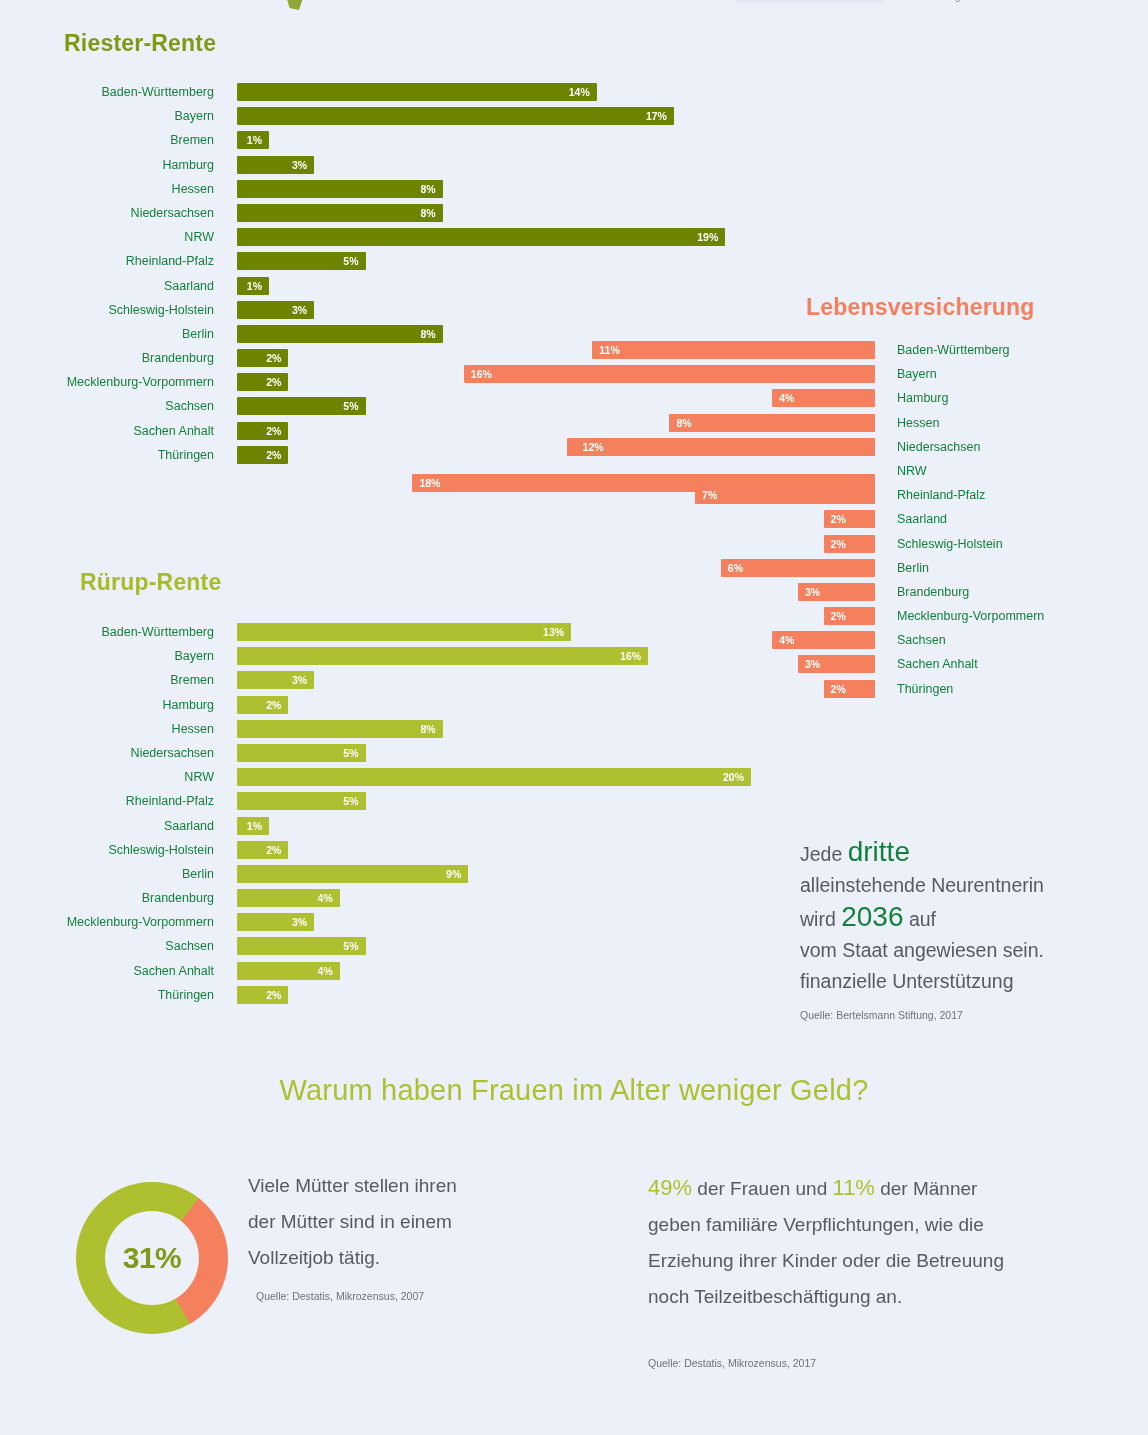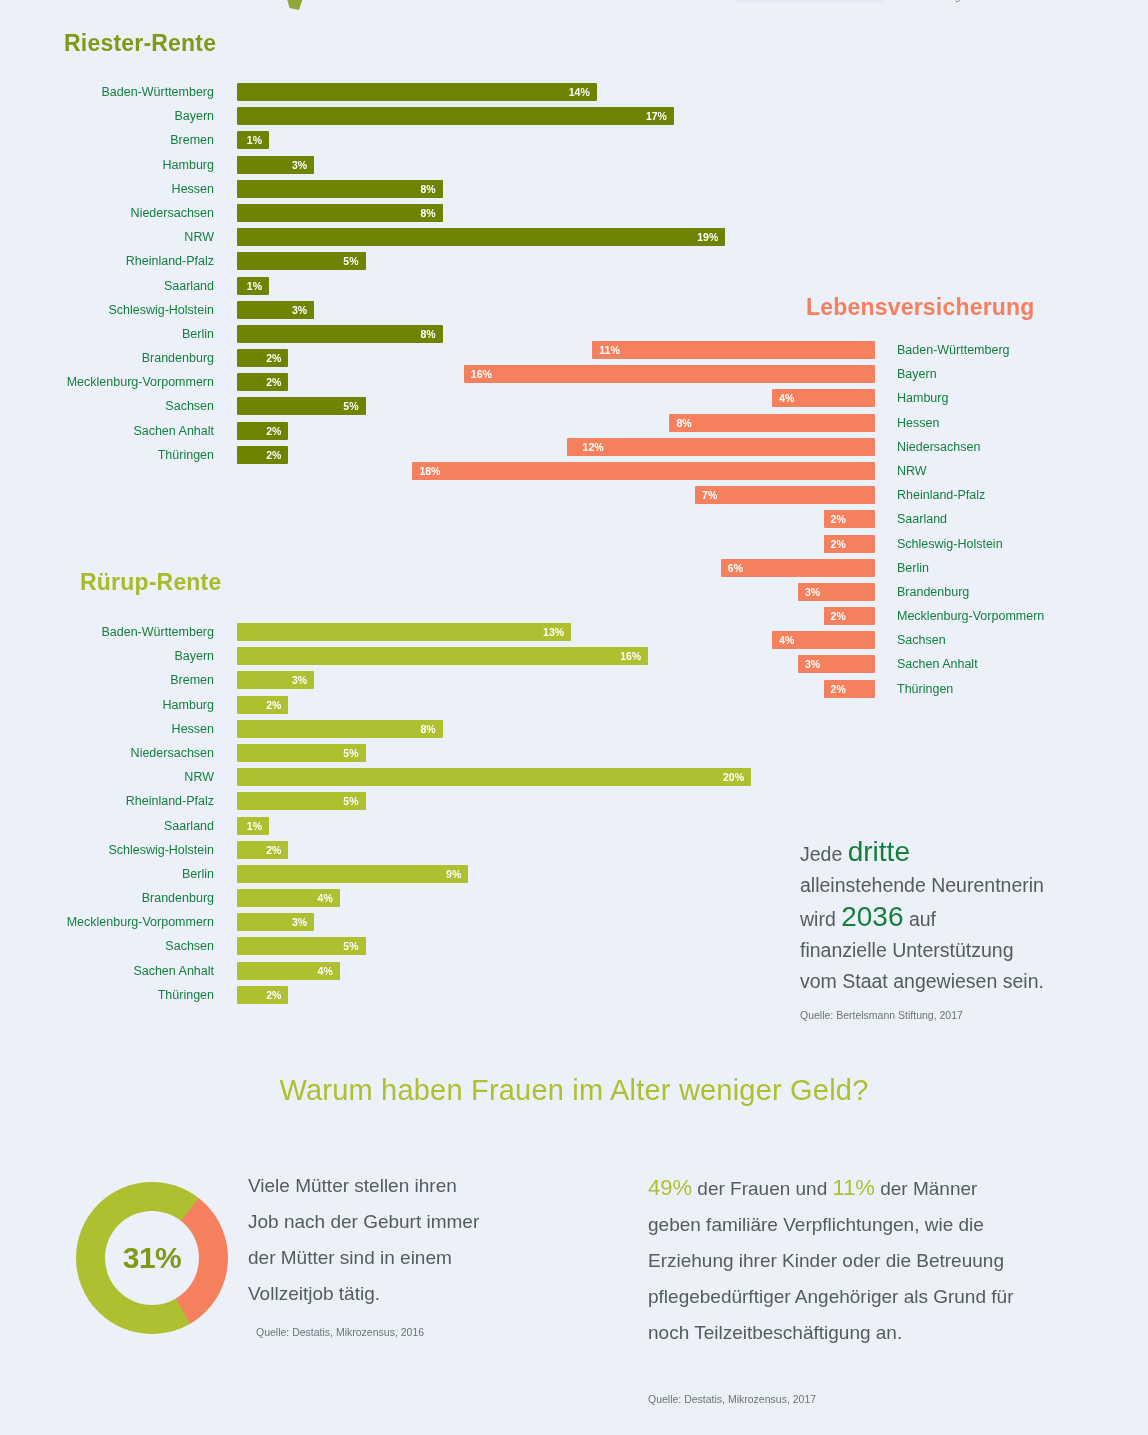--- a/index.html
+++ b/index.html
@@ -324,21 +324,21 @@
         </div>
         <div class="row-label">Hessen</div>
       </div>
       <div class="row" style="height: 24.2px;">
         <div class="bar" style="width: 308.4px; padding-left: 16px;">
           <span class="bar-val">12%</span>
         </div>
         <div class="row-label">Niedersachsen</div>
       </div>
       <div class="row" style="height: 24.2px;">
-        <div class="bar" style="width: 462.6px;">
+        <div class="bar" style="width: 462.6px; margin-top: 12px;">
           <span class="bar-val">18%</span>
         </div>
         <div class="row-label">NRW</div>
       </div>
       <div class="row" style="height: 24.2px;">
         <div class="bar" style="width: 179.9px;">
           <span class="bar-val">7%</span>
         </div>
         <div class="row-label">Rheinland-Pfalz</div>
       </div>
@@ -491,47 +491,45 @@
     </div>
 
   <div id="jede-block">
     <div class="jede-line">
       <span>Jede </span><span class="hl-green">dritte</span>
     </div>
     <div class="jede-line">alleinstehende Neurentnerin</div>
     <div class="jede-line">
       <span>wird </span><span class="hl-green">2036</span><span> auf</span>
     </div>
+    <div class="jede-line">vom Staat angewiesen sein.</div>
     <div class="jede-line">finanzielle Unterstützung</div>
-    <div class="jede-line">vom Staat angewiesen sein.</div>
     <div class="src">Quelle: Bertelsmann Stiftung, 2017</div>
   </div>
 
   <div id="question">Warum haben Frauen im Alter weniger Geld?</div>
 
   <div id="donut-wrap">
     <div id="donut">
       <div id="donut-hole">
         <span id="donut-label">31%</span>
       </div>
     </div>
   </div>
 
   <div id="block-left">
     <div class="body-line">Viele Mütter stellen ihren</div>
-    <div class="body-line">Job nach der Geburt immer</div>
     <div class="body-line">der Mütter sind in einem</div>
     <div class="body-line">Vollzeitjob tätig.</div>
-    <div class="src">Quelle: Destatis, Mikrozensus, 2016</div>
+    <div class="src">Quelle: Destatis, Mikrozensus, 2007</div>
   </div>
 
   <div id="block-right">
     <div class="body-line">
       <span class="hl-pct">49%</span><span> der Frauen und </span><span class="hl-pct">11%</span><span> der Männer</span>
     </div>
     <div class="body-line">geben familiäre Verpflichtungen, wie die</div>
     <div class="body-line">Erziehung ihrer Kinder oder die Betreuung</div>
-    <div class="body-line">pflegebedürftiger Angehöriger als Grund für</div>
     <div class="body-line">noch Teilzeitbeschäftigung an.</div>
     <div class="src">Quelle: Destatis, Mikrozensus, 2017</div>
   </div>
 
 </div>
 
 </body></html>

